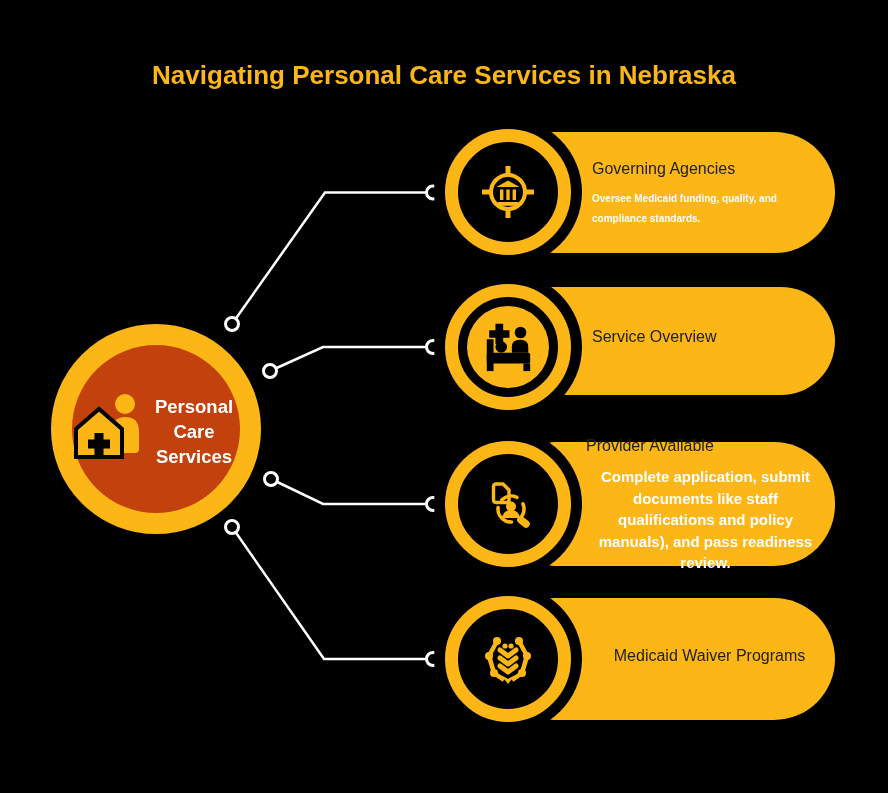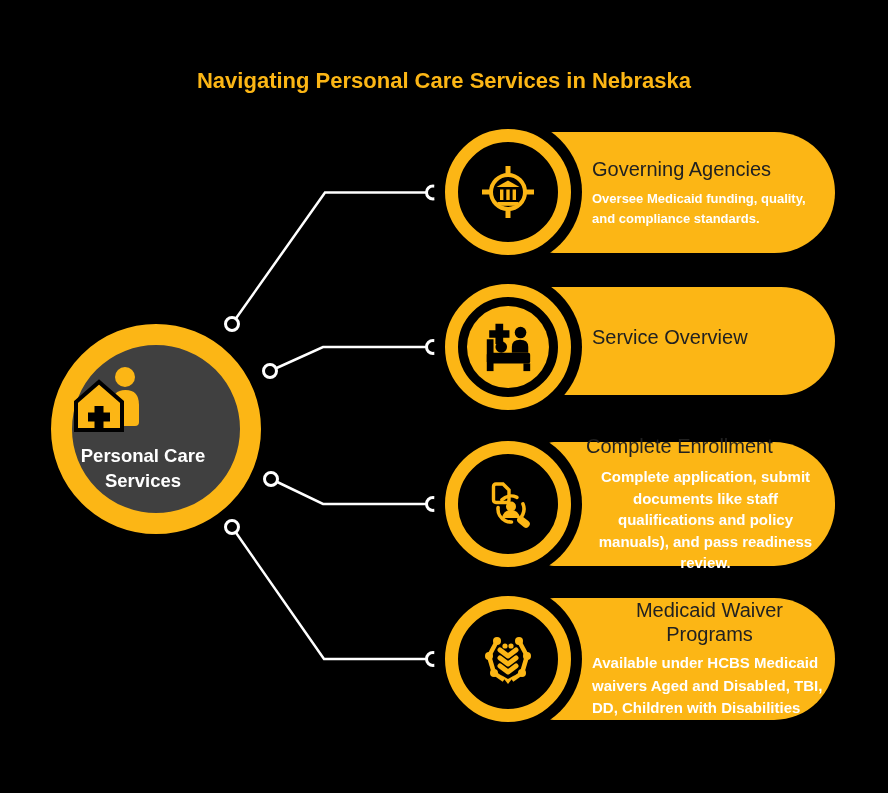--- a/index.html
+++ b/index.html
@@ -1,46 +1,46 @@
 <!DOCTYPE html>
 <html><head>
 <meta charset="utf-8">
 <style>
   html,body{margin:0;padding:0;background:#000;}
   .stage{
     position:relative;width:888px;height:793px;background:#000;overflow:hidden;
     font-family:"Liberation Sans",sans-serif;
   }
   .page-title{
-    position:absolute;top:68px;left:0;right:0;margin:0;text-align:center;
-    color:#FCB615;font-size:22px;font-weight:800;letter-spacing:0px;
+    position:absolute;top:60px;left:0;right:0;margin:0;text-align:center;
+    color:#FCB615;font-size:26px;font-weight:800;letter-spacing:0px;
   }
   .connectors{position:absolute;top:0;left:0;z-index:1;}
   
   .hub{
     position:absolute;left:51px;top:324px;width:210px;height:210px;box-sizing:border-box;
-    border:21px solid #FCB615;border-radius:50%;background:#404040;z-index:2;
-    display:flex;flex-direction:column;align-items:flex-start;justify-content:center;
+    border:21px solid #FCB615;border-radius:50%;background:#c2410c;z-index:2;
+    display:flex;flex-direction:row;align-items:center;justify-content:center;
   }
   .hub-label{
     color:#fff;font-size:18.5px;font-weight:bold;text-align:center;line-height:25px;
     width:142px;margin-top:5px;
   }
   
   .card{
     position:absolute;left:540px;width:295px;background:#FCB615;
     border-radius:14px 61px 61px 14px;z-index:2;
     display:flex;align-items:center;box-sizing:border-box;
   }
   .card-body{width:100%;padding:8px 14px 8px 52px;box-sizing:border-box;}
   .card-title{
-    margin:0 0 8px 0;color:#212121;font-size:20px;font-weight:500;line-height:24px;
+    margin:0 0 8px 0;color:#212121;font-size:16px;font-weight:500;line-height:24px;
   }
   .card-desc{
-    margin:0;color:#fff;font-weight:bold;font-size:13px;line-height:19.5px;
+    margin:0;color:#fff;font-weight:bold;font-size:10px;line-height:19.5px;
   }
   .c1{top:132px;height:121px;}
   .c2{top:287px;height:108px;}
   .c3{top:442px;height:124px;}
   .c4{top:598px;height:122px;}
   .c3 .card-body{padding:8px 10px 8px 46px;}
   .c3 .card-desc{text-align:center;font-size:15px;line-height:21.5px;}
   .c4 .card-title{text-align:center;margin-bottom:6px;}
   .c4 .card-body{padding-right:8px;}
   .c4 .card-desc{font-size:15px;line-height:22.5px;}
@@ -147,21 +147,21 @@
             <rect x="44" y="45" width="7" height="8"></rect>
             <circle cx="21" cy="28" r="6"></circle>
           </g>
         </svg>
       </div>
     </div>
   </div>
 
   <section class="card c3">
     <div class="card-body">
-      <h2 class="card-title">Complete Enrollment</h2>
+      <h2 class="card-title">Provider Available</h2>
       <p class="card-desc">Complete application, submit documents like staff qualifications and policy manuals), and pass readiness review.</p>
     </div>
   </section>
   <div class="badge b3">
     <div class="ring">
       <svg width="56" height="56" viewBox="0 0 56 56">
         <path d="M16 8 h7 l6 6 v10 q0 2.5 -2.5 2.5 h-10.5 q-2.5 0 -2.5 -2.5 v-13.5 q0 -2.5 2.5 -2.5 z" fill="none" stroke="#FCB615" stroke-width="3.4"></path>
         <circle cx="31" cy="33" r="13" fill="none" stroke="#FCB615" stroke-width="3.6" stroke-dasharray="16 9" stroke-linecap="round" transform="rotate(115 31 33)"></circle>
         <g fill="#FCB615">
           <circle cx="31" cy="30.5" r="5"></circle>
@@ -170,21 +170,20 @@
             <rect x="36.5" y="42.5" width="14" height="7.5" rx="3.7"></rect>
           </g>
         </g>
       </svg>
     </div>
   </div>
 
   <section class="card c4">
     <div class="card-body">
       <h2 class="card-title">Medicaid Waiver Programs</h2>
-      <p class="card-desc">Available under HCBS Medicaid waivers Aged and Disabled, TBI, DD, Children with Disabilities</p>
     </div>
   </section>
   <div class="badge b4">
     <div class="ring">
       <svg width="56" height="56" viewBox="0 0 56 56">
         <g stroke="#FCB615" stroke-width="4.5">
           <path d="M17 10 L9 25"></path>
             <path d="M39 10 L47 25"></path>
           <path d="M9 25 L14 42"></path>
             <path d="M47 25 L42 42"></path>

